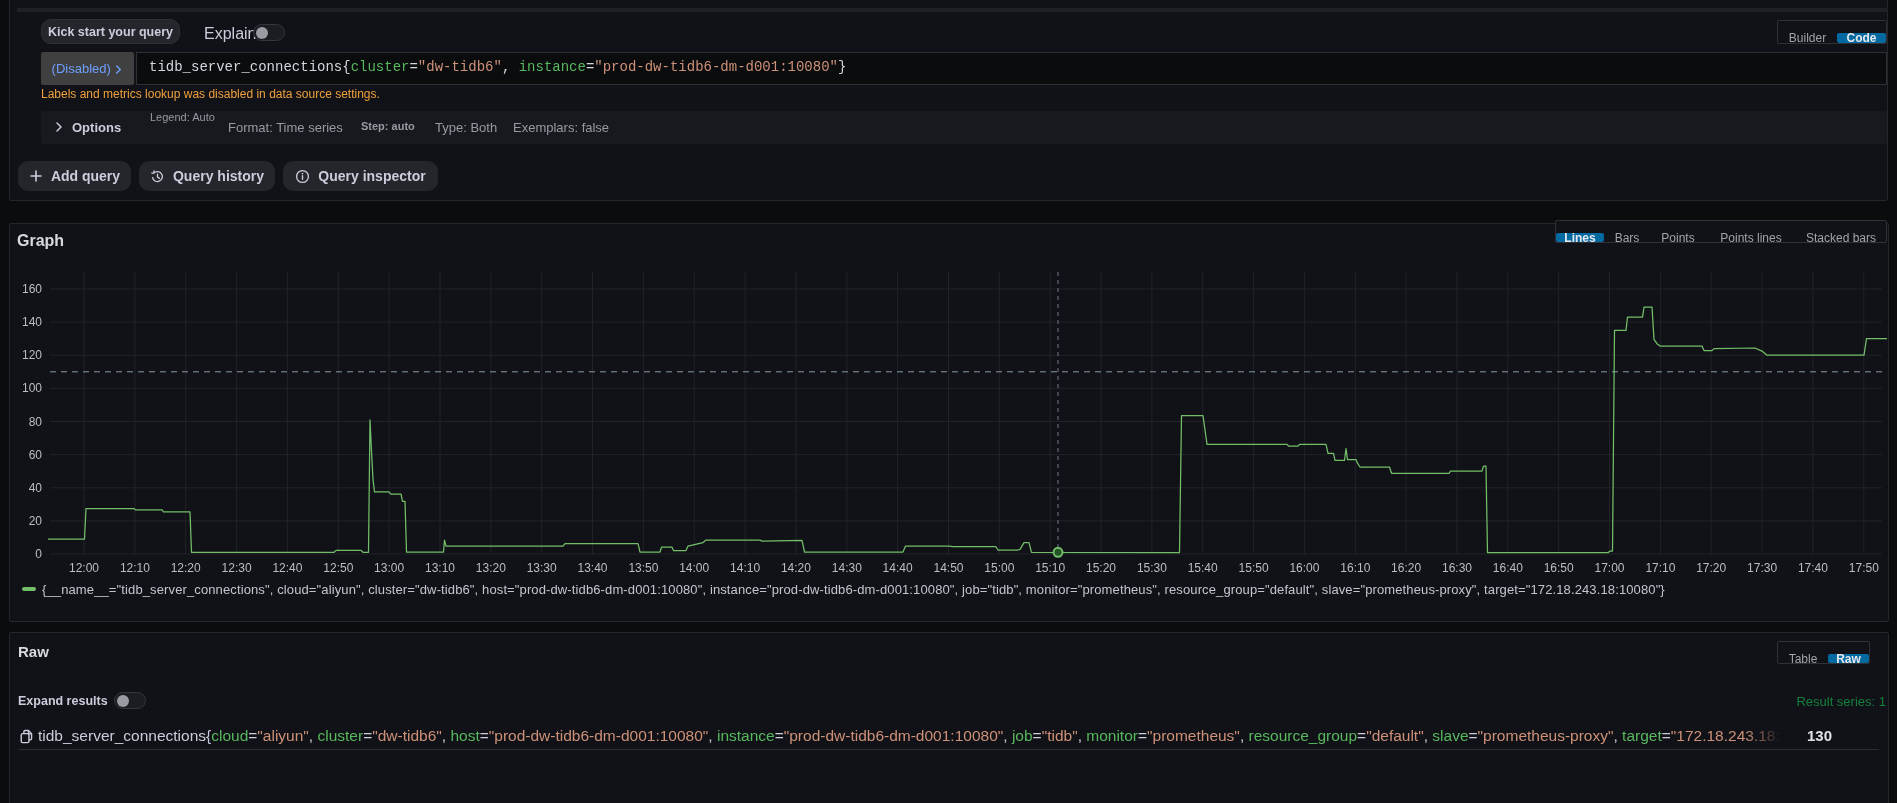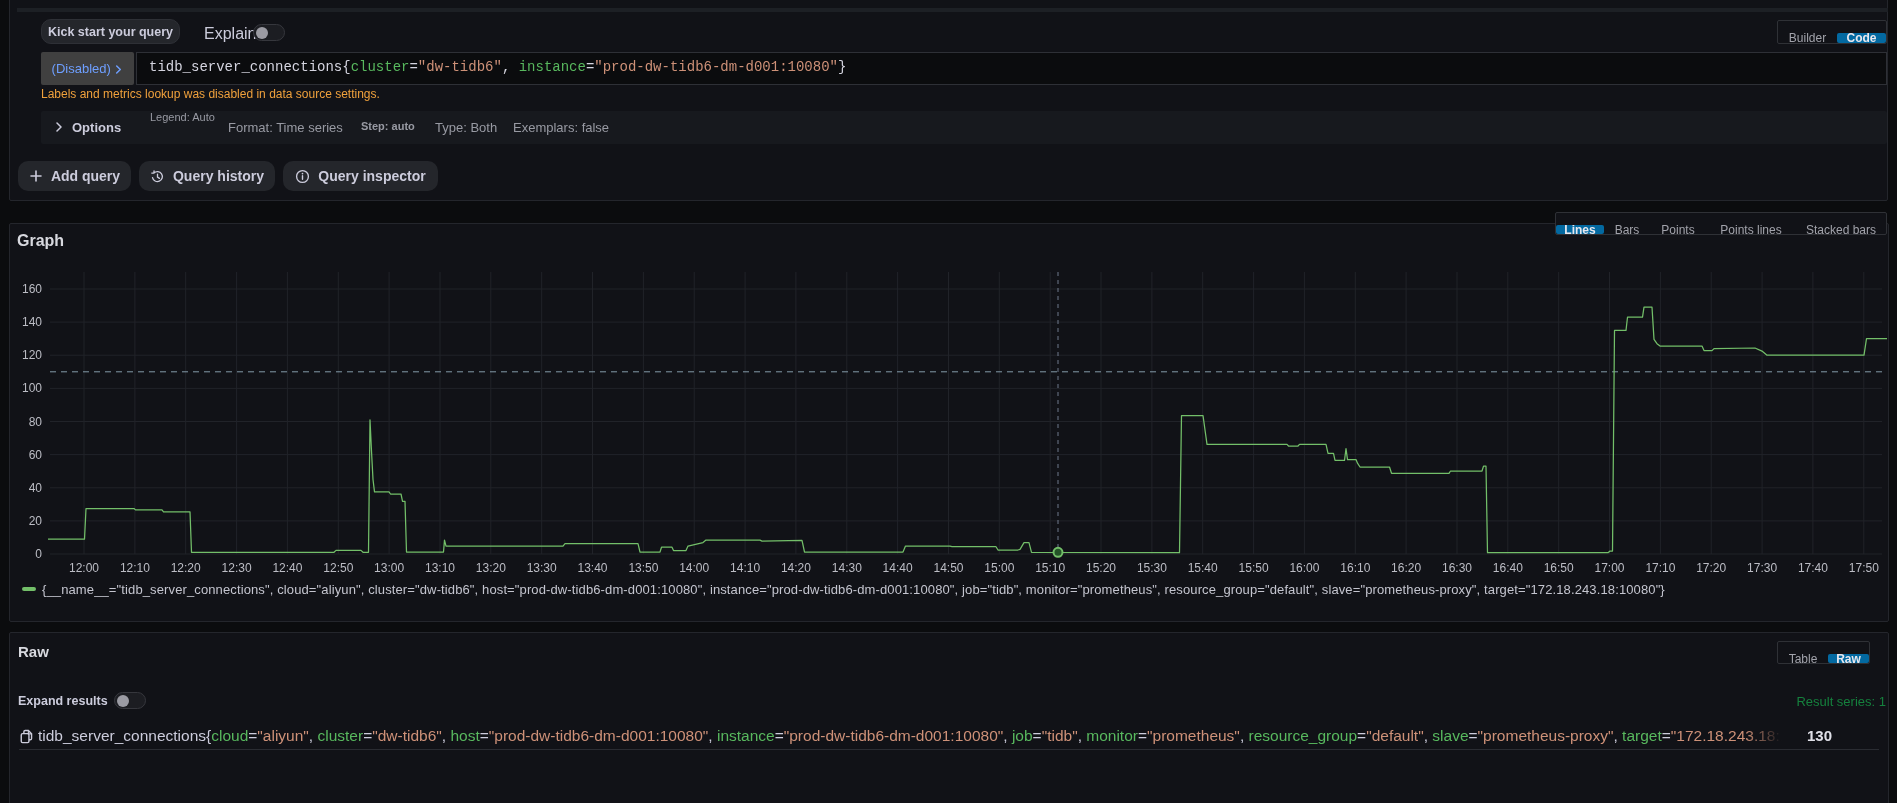--- a/index.html
+++ b/index.html
@@ -75,21 +75,21 @@
     </svg>Query history</div>
 <div class="btn" style="left:283px; top:161px; width:155px; height:30px;">
   <svg width="15" height="15" viewBox="0 0 16 16" style="margin-right:8px">
       <circle cx="8" cy="8" r="6.3" fill="none" stroke="#ccccdc" stroke-width="1.4"></circle>
       <path d="M8 7.2 V11" stroke="#ccccdc" stroke-width="1.5" stroke-linecap="round"></path>
       <circle cx="8" cy="4.9" r="0.9" fill="#ccccdc"></circle>
     </svg>Query inspector</div>
 
 <div class="panel" style="left:9px; top:223px; width:1880px; height:399px; border-radius:2px;"></div>
 <div class="abs" style="left:17px; top:232px; font-size:16px; font-weight:600; color:#d8d9df;">Graph</div>
-<div class="seg-group" style="left:1555px; top:212px; width:332px; height:23px;">
+<div class="seg-group" style="left:1555px; top:220px; width:332px; height:23px;">
   <div class="seg active" style="width:48px; justify-content:center; padding:0;">Lines</div>
   <div class="seg" style="width:46px; justify-content:center; padding:0;">Bars</div>
   <div class="seg" style="width:56px; justify-content:center; padding:0;">Points</div>
   <div class="seg" style="width:90px; justify-content:center; padding:0;">Points lines</div>
   <div class="seg" style="width:90px; justify-content:center; padding:0;">Stacked bars</div>
 </div>
 
 <svg class="abs" style="left:9px; top:223px;" width="1880" height="399" viewBox="0 0 1880 399">
   <g stroke="#212329" stroke-width="1">
     <line x1="41" y1="331.0" x2="1873" y2="331.0"></line>

